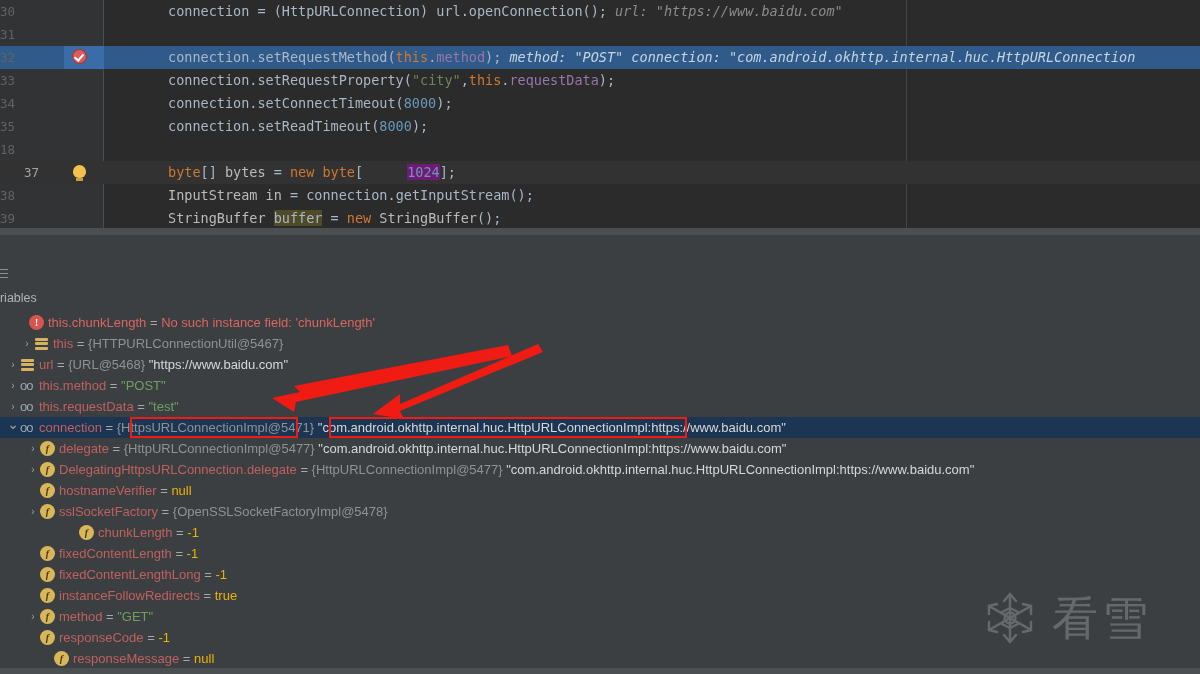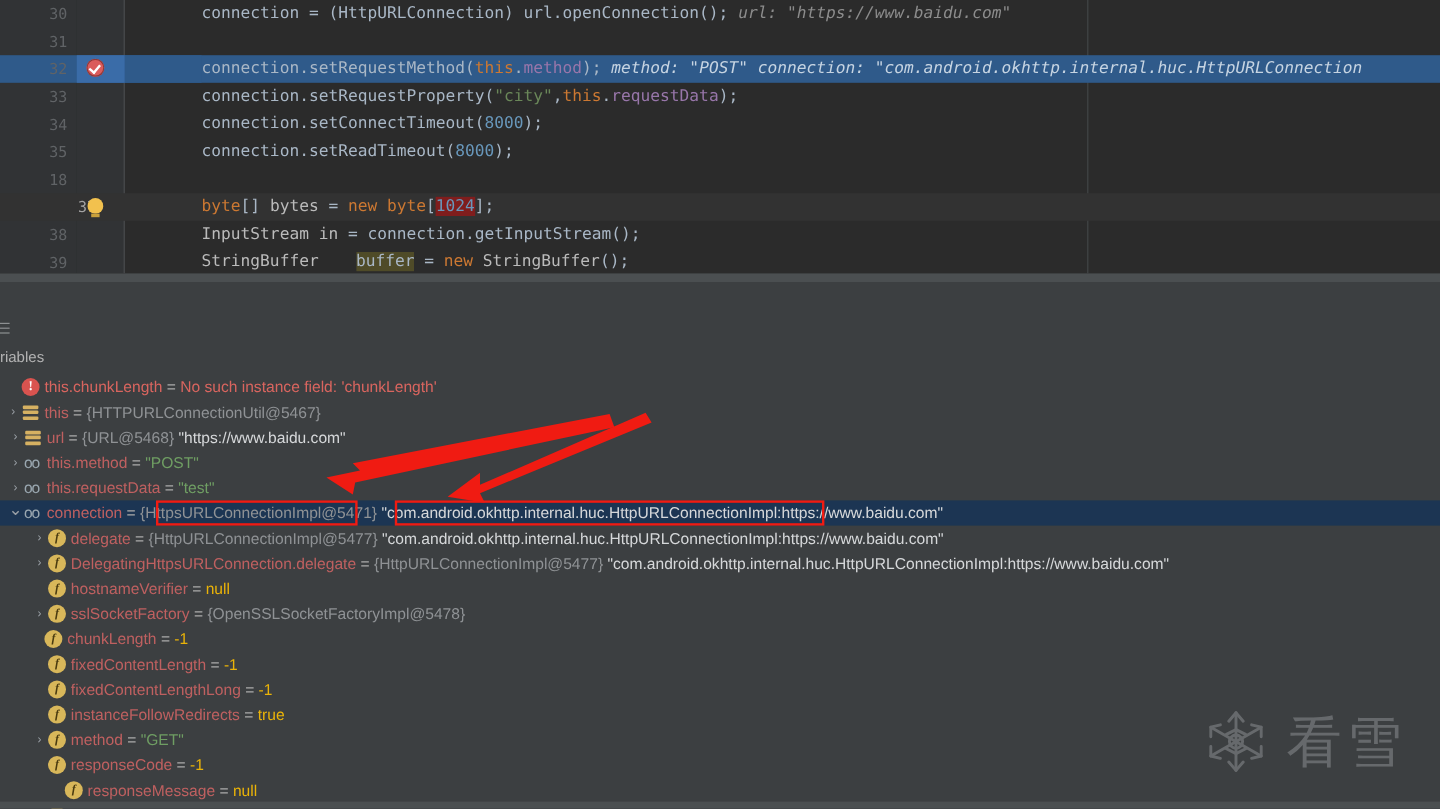--- a/index.html
+++ b/index.html
@@ -23,21 +23,21 @@
     background: #434648;
   }
   .code-row {
     position: relative; height: 23px; line-height: 23px;
     white-space: nowrap; font-size: 13.5px;
   }
   .code-row.hl { background: #2f5a8a; padding-left: 25px; }
   .code-row.hl2 { background: #323232; }
   .gutter {
     position: absolute; left: 0; top: 0; width: 64px; height: 23px;
-    text-align: right; padding-right: 8px;
+    text-align: left; padding-right: 8px;
     color: #606366; font-size: 12.5px;
   }
   .code-row.cur .gutter { color: #a4a3a3; margin-left: 24px; }
   .gutter-bg {
     position: absolute; left: 0; top: 0; width: 64px; height: 228px;
     background: #313335;
   }
   .fold-col {
     position: absolute; left: 64px; top: 0; width: 40px; height: 228px;
     background: #313335; border-right: 1px solid #4a4d4f;
@@ -70,22 +70,22 @@
 
   
   .t-plain { color: #a9b7c6; }
   .t-field { color: #9876aa; }
   .t-kw    { color: #cc7832; }
   .t-str   { color: #6a8759; }
   .t-num   { color: #6897bb; }
   .t-hint  { color: #8c8c8c; font-style: italic; }
   .t-white { color: #bbbbbb; }
   .code-row.hl .t-hint { color: #c6d4e2; }
-  .sel-num { background: #7f1d1d; }
-  .sel-ident { background: #4f4b28; color: #a9b7c6; margin-left: 23px; }
+  .sel-num { background: #701a75; margin-left: 44px; }
+  .sel-ident { background: #4f4b28; color: #a9b7c6; }
 
   
   #debug {
     position: absolute; left: 0; top: 228px; width: 1200px; height: 446px;
     background: #3c3f41;
   }
   #dbg-sep {
     position: absolute; left: 0; top: 0; width: 1200px; height: 7px;
     background: #4b4f51;
   }
@@ -159,21 +159,21 @@
     position: absolute; border: 2.5px solid #f01b12;
     pointer-events: none;
   }
   svg.arrows {
     position: absolute; left: 0; top: 0; width: 1200px; height: 674px;
     pointer-events: none;
   }
 
   
   #wm {
-    position: absolute; left: 1000px; top: 588px;
+    position: absolute; left: 980px; top: 588px;
     opacity: .30;
     display: flex; align-items: center; gap: 12px;
   }
   #wm .kx {
     color: #c9cccf; font-size: 46px; line-height: 46px;
     font-family: "DejaVu Sans", sans-serif; letter-spacing: 4px;
   }
   #bottombar {
     position: absolute; left: 0; top: 668px; width: 1200px; height: 6px;
     background: #4b4f51;
@@ -244,31 +244,31 @@
     <div id="dbg-sep"></div>
     <div id="tabstrip">
       <div class="hamburger">
           <i></i>
           <i></i>
           <i></i>
         </div>
     </div>
     <div id="vars-label">ariables</div>
     <div id="varlist">
-        <div class="vrow" style="padding-left: 4px;"><span class="arrowtog"></span><span class="vicon ic-error">!</span><span class="vname-e">this.chunkLength </span><span class="veq">= </span><span class="verr">No such instance field: 'chunkLength'</span></div>
-        <div class="vrow" style="padding-left: 4px;"><span class="arrowtog">›</span><span class="vicon ic-obj"><i></i><i></i><i></i></span><span class="vname">this </span><span class="veq">= </span><span class="vref">{HTTPURLConnectionUtil@5467} </span></div>
+        <div class="vrow" style="padding-left: 15px;"><span class="arrowtog"></span><span class="vicon ic-error">!</span><span class="vname-e">this.chunkLength </span><span class="veq">= </span><span class="verr">No such instance field: 'chunkLength'</span></div>
+        <div class="vrow" style="padding-left: 20px;"><span class="arrowtog">›</span><span class="vicon ic-obj"><i></i><i></i><i></i></span><span class="vname">this </span><span class="veq">= </span><span class="vref">{HTTPURLConnectionUtil@5467} </span></div>
         <div class="vrow" style="padding-left: 6px;"><span class="arrowtog">›</span><span class="vicon ic-obj"><i></i><i></i><i></i></span><span class="vname">url </span><span class="veq">= </span><span class="vref">{URL@5468} </span><span class="vstr-w">"https://www.baidu.com"</span></div>
         <div class="vrow" style="padding-left: 6px;"><span class="arrowtog">›</span><span class="vicon ic-oo">oo</span><span class="vname">this.method </span><span class="veq">= </span><span class="vstr">"POST"</span></div>
         <div class="vrow" style="padding-left: 6px;"><span class="arrowtog">›</span><span class="vicon ic-oo">oo</span><span class="vname">this.requestData </span><span class="veq">= </span><span class="vstr">"test"</span></div>
         <div class="vrow sel" style="padding-left: 6px;"><span class="arrowtog" style="font-size: 14px; top: -4px;">⌄</span><span class="vicon ic-oo">oo</span><span class="vname">connection </span><span class="veq">= </span><span class="vref">{HttpsURLConnectionImpl@5471} </span><span class="vstr-w">"com.android.okhttp.internal.huc.HttpURLConnectionImpl:https://www.baidu.com"</span></div>
         <div class="vrow" style="padding-left: 26px;"><span class="arrowtog">›</span><span class="vicon ic-f">f</span><span class="vname">delegate </span><span class="veq">= </span><span class="vref">{HttpURLConnectionImpl@5477} </span><span class="vstr-w">"com.android.okhttp.internal.huc.HttpURLConnectionImpl:https://www.baidu.com"</span></div>
         <div class="vrow" style="padding-left: 26px;"><span class="arrowtog">›</span><span class="vicon ic-f">f</span><span class="vname">DelegatingHttpsURLConnection.delegate </span><span class="veq">= </span><span class="vref">{HttpURLConnectionImpl@5477} </span><span class="vstr-w">"com.android.okhttp.internal.huc.HttpURLConnectionImpl:https://www.baidu.com"</span></div>
         <div class="vrow" style="padding-left: 26px;"><span class="arrowtog"></span><span class="vicon ic-f">f</span><span class="vname">hostnameVerifier </span><span class="veq">= </span><span class="vval">null</span></div>
         <div class="vrow" style="padding-left: 26px;"><span class="arrowtog">›</span><span class="vicon ic-f">f</span><span class="vname">sslSocketFactory </span><span class="veq">= </span><span class="vref">{OpenSSLSocketFactoryImpl@5478} </span></div>
-        <div class="vrow" style="padding-left: 23px;"><span class="arrowtog"></span><span class="vicon ic-f">f</span><span class="vname">chunkLength </span><span class="veq">= </span><span class="vval">-1</span></div>
+        <div class="vrow" style="padding-left: 38px; margin-left: 27px;"><span class="arrowtog"></span><span class="vicon ic-f">f</span><span class="vname">chunkLength </span><span class="veq">= </span><span class="vval">-1</span></div>
         <div class="vrow" style="padding-left: 26px;"><span class="arrowtog"></span><span class="vicon ic-f">f</span><span class="vname">fixedContentLength </span><span class="veq">= </span><span class="vval">-1</span></div>
         <div class="vrow" style="padding-left: 26px;"><span class="arrowtog"></span><span class="vicon ic-f">f</span><span class="vname">fixedContentLengthLong </span><span class="veq">= </span><span class="vval">-1</span></div>
         <div class="vrow" style="padding-left: 26px;"><span class="arrowtog"></span><span class="vicon ic-f">f</span><span class="vname">instanceFollowRedirects </span><span class="veq">= </span><span class="vval">true</span></div>
         <div class="vrow" style="padding-left: 26px;"><span class="arrowtog">›</span><span class="vicon ic-f">f</span><span class="vname">method </span><span class="veq">= </span><span class="vstr">"GET"</span></div>
         <div class="vrow" style="padding-left: 26px;"><span class="arrowtog"></span><span class="vicon ic-f">f</span><span class="vname">responseCode </span><span class="veq">= </span><span class="vval">-1</span></div>
         <div class="vrow" style="padding-left: 40px;"><span class="arrowtog"></span><span class="vicon ic-f">f</span><span class="vname">responseMessage </span><span class="veq">= </span><span class="vval">null</span></div>
         <div class="vrow" style="padding-left: 26px;"><span class="arrowtog"></span><span class="vicon ic-f">f</span><span class="vname">allowUserInteraction </span><span class="veq">= </span><span class="vval">false</span></div>
       </div>
   </div>
 

